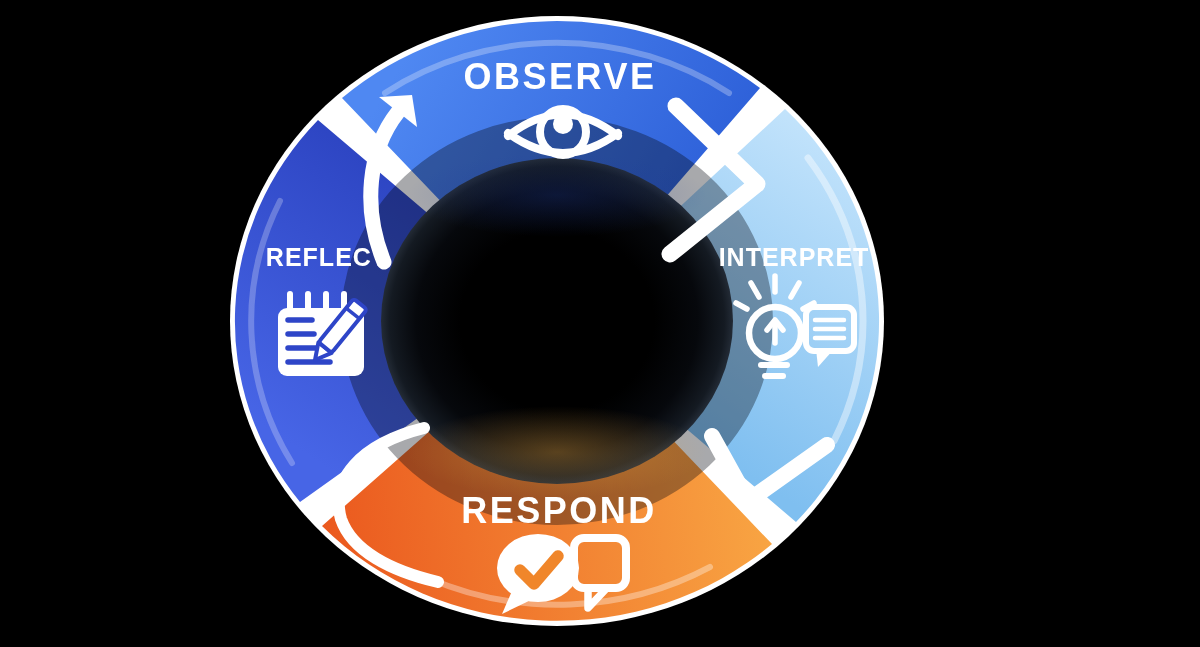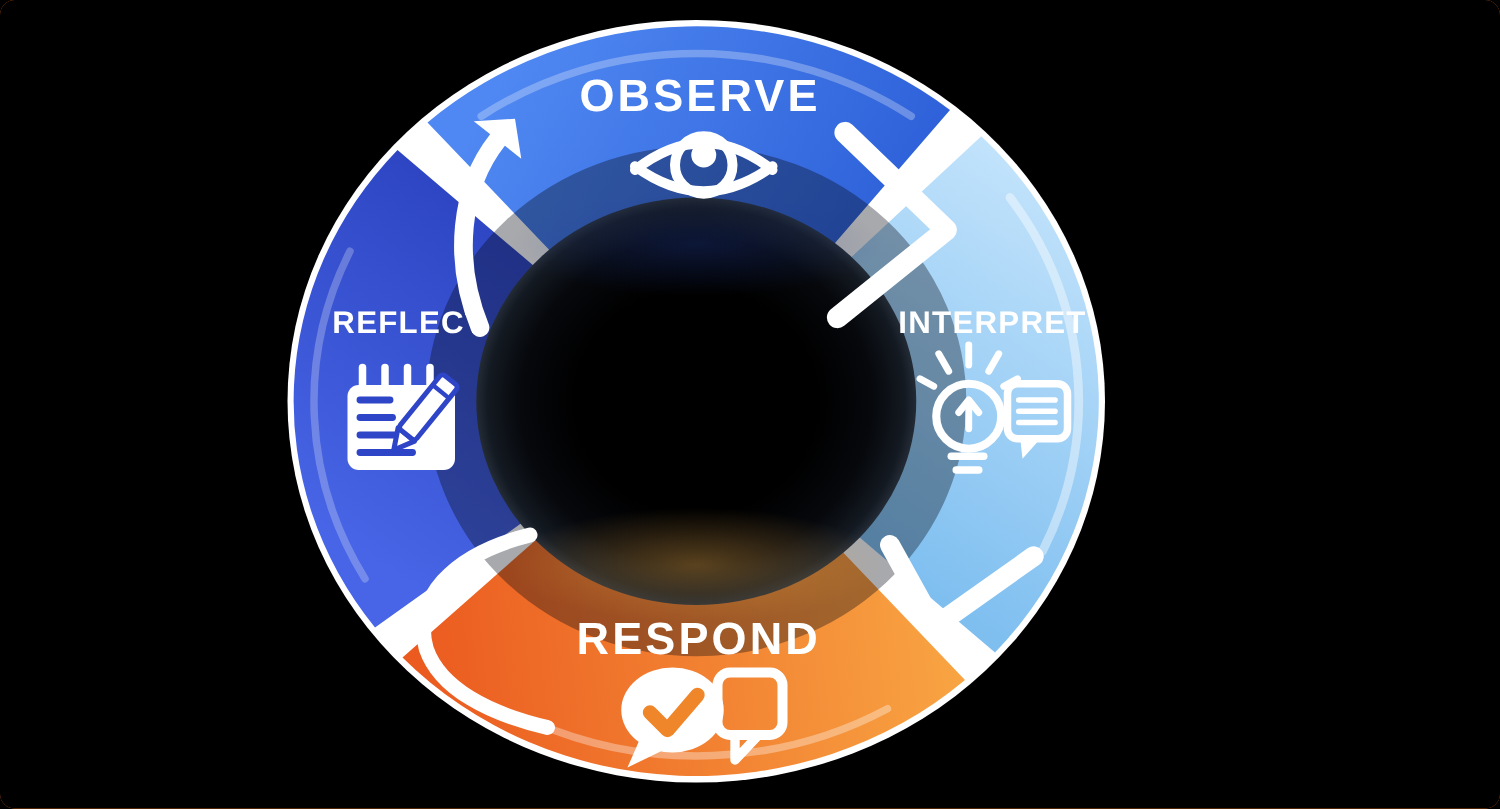--- a/index.html
+++ b/index.html
@@ -1,17 +1,17 @@
 <!DOCTYPE html>
 <html><head>
 <meta charset="utf-8">
 <style>
   html,body{margin:0;padding:0;background:#000;}
-  .stage{position:relative;width:1200px;height:647px;background:#f97316;overflow:hidden;
-         font-family:"Liberation Sans",sans-serif;border-radius:12px;}
+  .stage{position:relative;width:1200px;height:647px;background:#0369a1;overflow:hidden;
+         font-family:"Liberation Sans",sans-serif;}
   svg{display:block}
   .seg-label{fill:#fff;font-weight:bold;text-anchor:middle;
              font-family:"Liberation Sans","DejaVu Sans",sans-serif;}
   .lbl-big{font-size:36px;letter-spacing:2.5px;}
   .lbl-med{font-size:25px;letter-spacing:1px;}
   .wht{stroke:#fff;fill:none;stroke-linecap:round;stroke-linejoin:round;}
   .wfill{fill:#fff;stroke:none;}
   .sep{stroke:#fff;fill:none;stroke-linecap:round;stroke-linejoin:round;}
 </style>
 </head>

